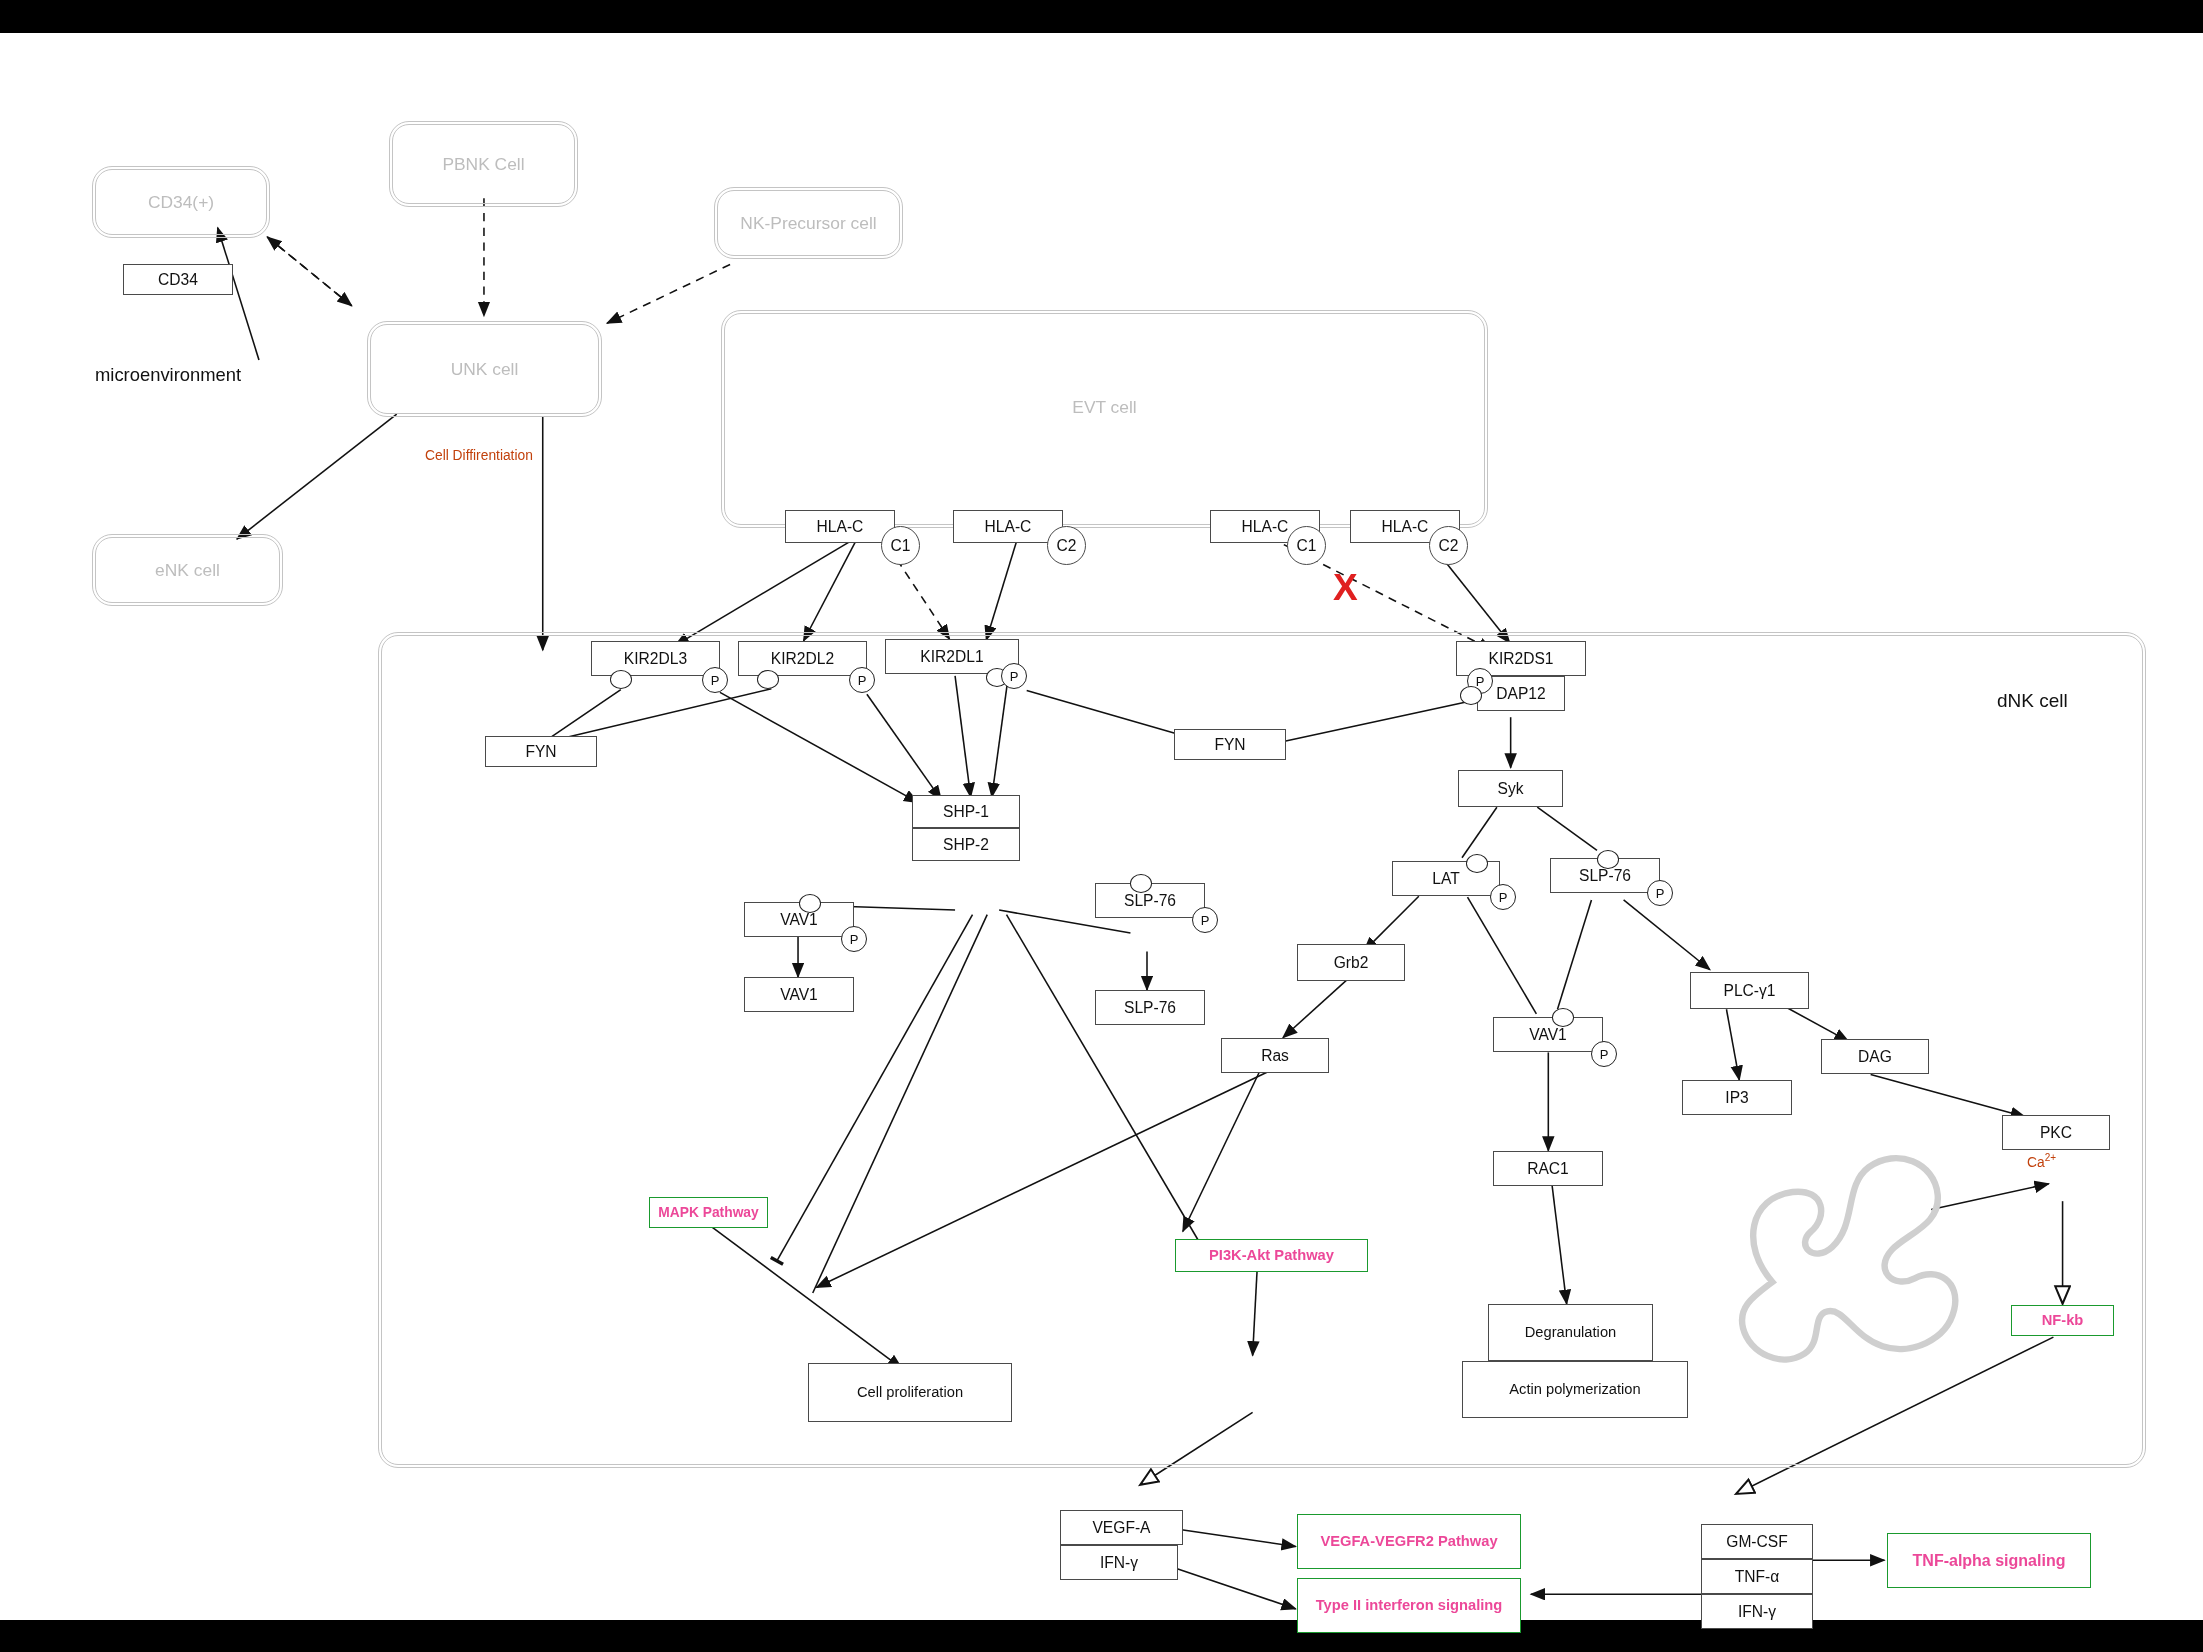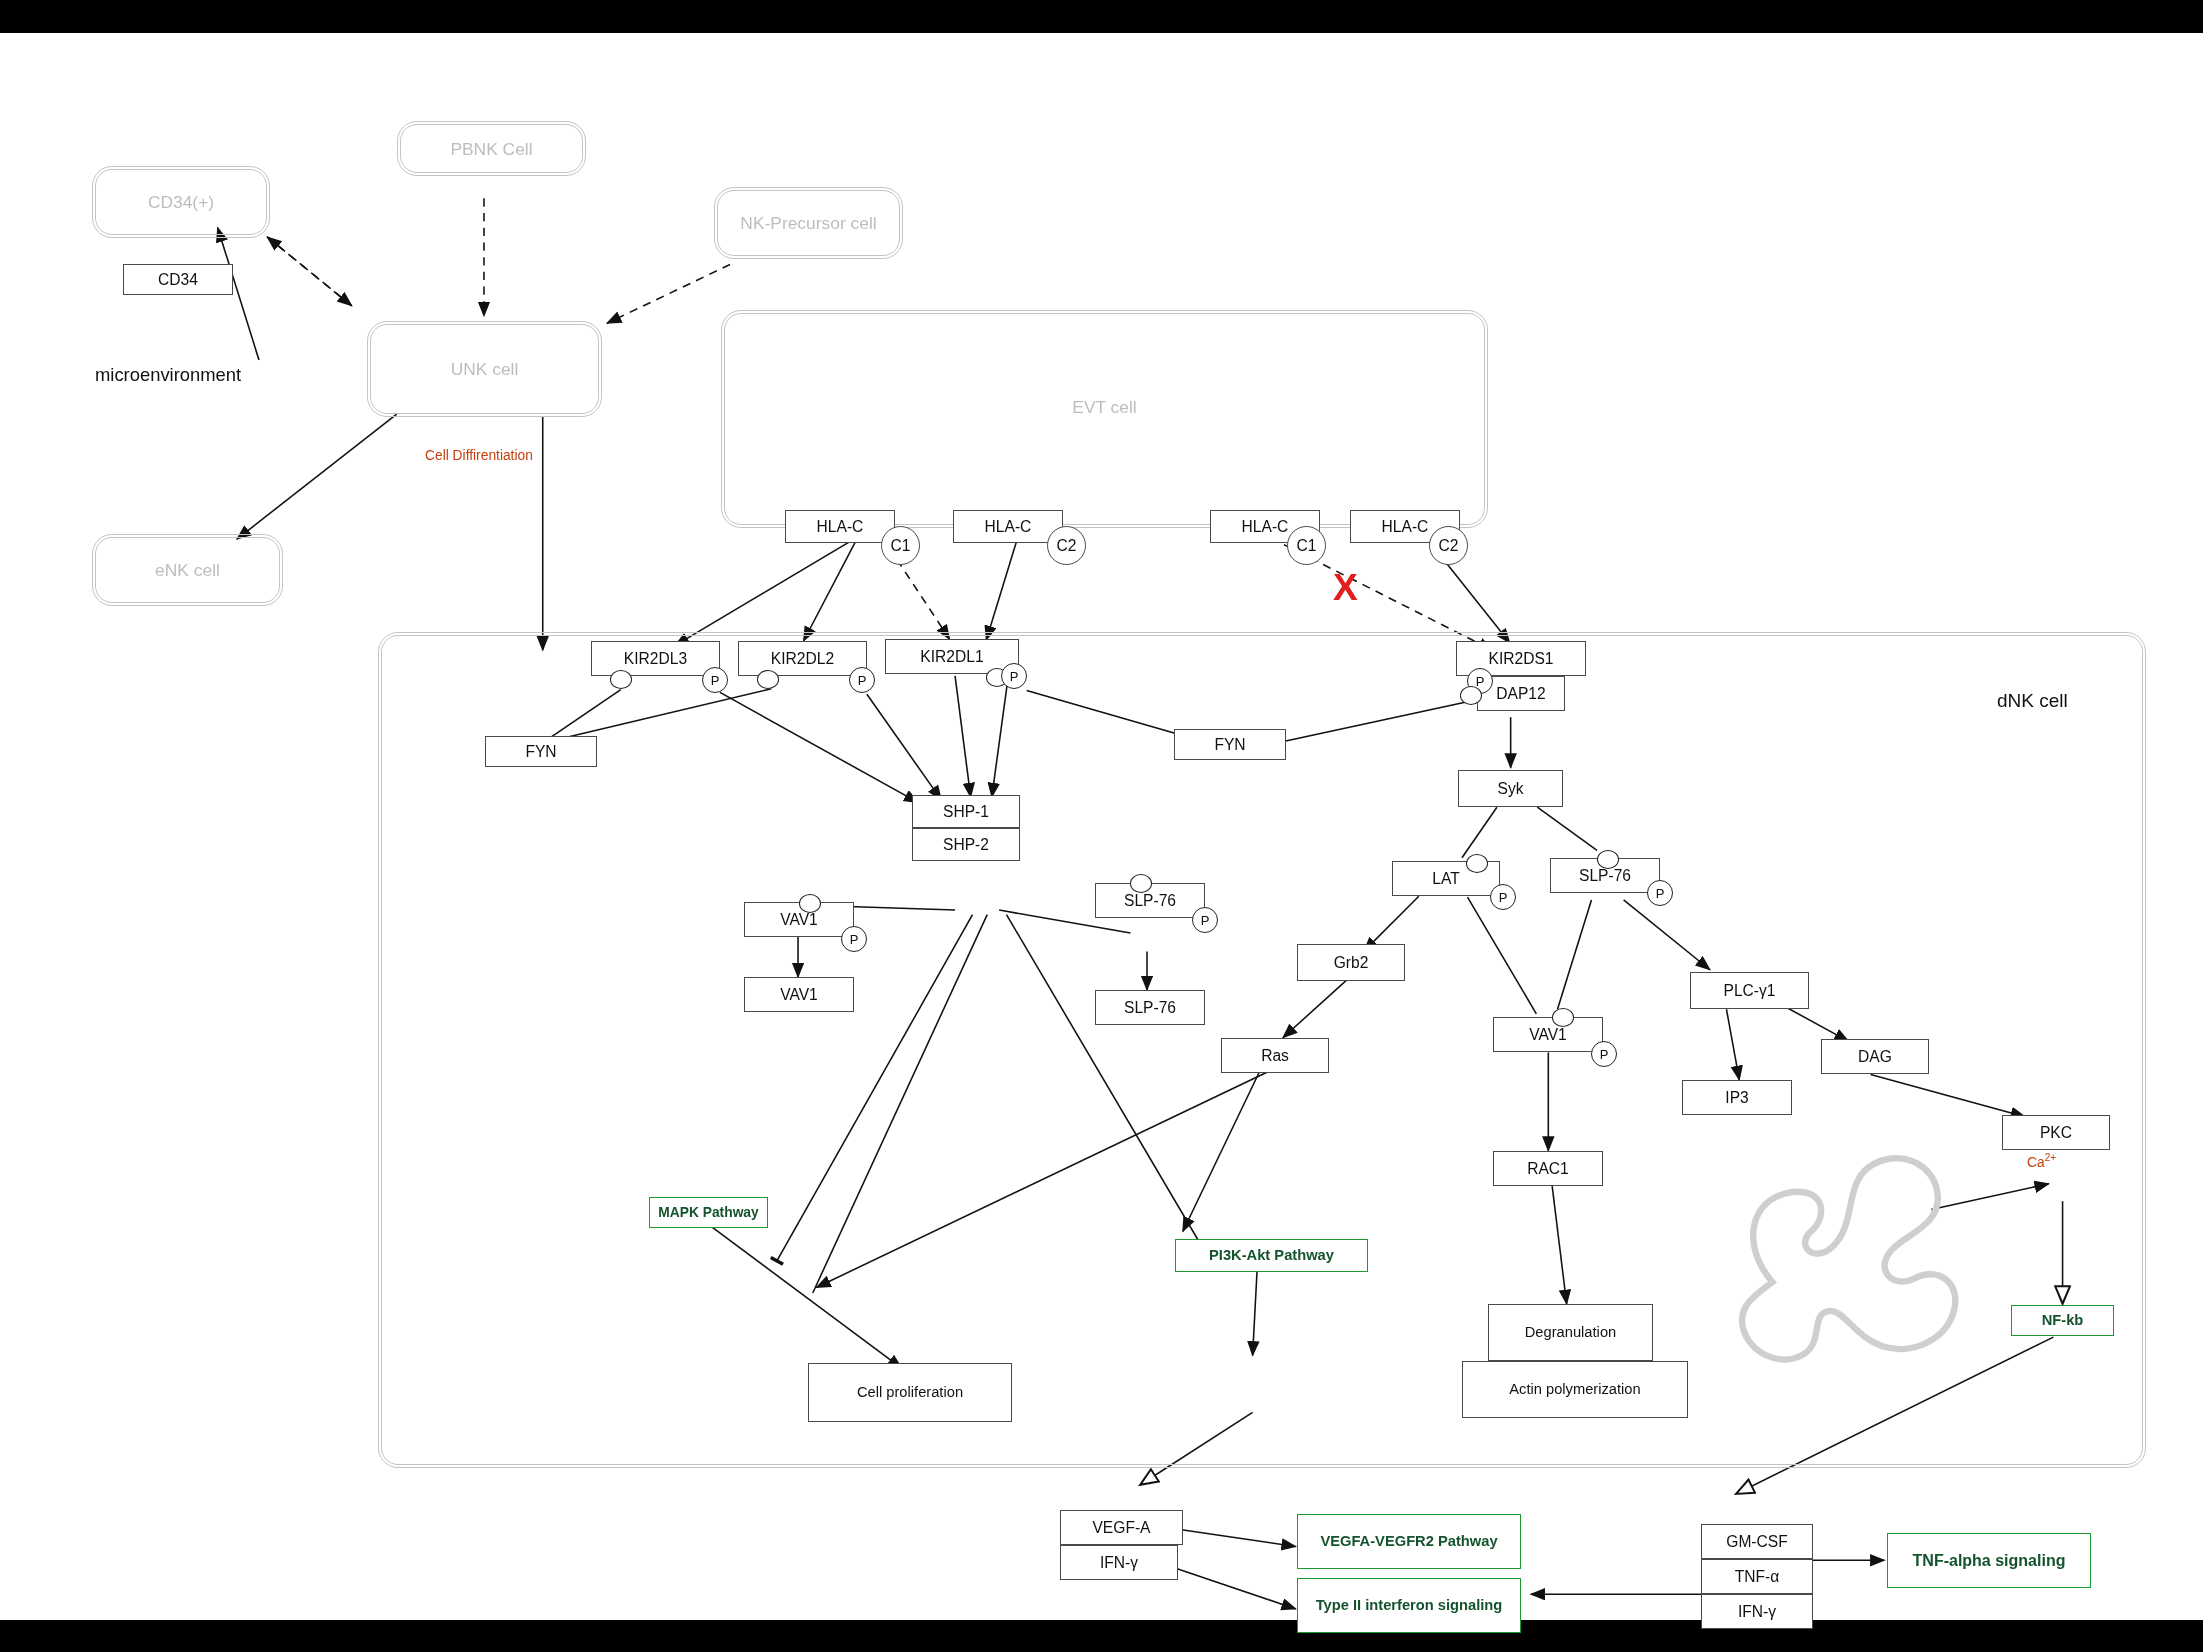--- a/index.html
+++ b/index.html
@@ -4,21 +4,21 @@
 <title>dNK cell signaling pathway</title>
 <style>
   html,body{margin:0;padding:0;background:#000;}
   #stage{position:relative;width:2204px;height:1653px;background:#000;
          font-family:"Liberation Sans",sans-serif;overflow:hidden;}
   #canvas{position:absolute;left:0;top:33px;width:2204px;height:1587px;background:#ffffff;}
   svg.layer{position:absolute;left:0;top:0;width:2204px;height:1587px;overflow:visible;}
   .node{position:absolute;box-sizing:border-box;background:#fff;border:1.5px solid #4a4a4a;
         display:flex;align-items:center;justify-content:center;
         font-size:15.6px;color:#111;text-align:center;line-height:1.1;z-index:5;}
-  .node.green{border:1.7px solid #1a9a2e;color:#14532d;font-weight:bold;}
+  .node.green{border:1.7px solid #1a9a2e;color:#ec4899;font-weight:bold;}
   .cell{position:absolute;box-sizing:border-box;border:4.6px double #c4c4c4;border-radius:20px;
         background:transparent;z-index:2;}
   .cell > .celllabel{position:absolute;left:0;right:0;top:50%;transform:translateY(-50%);
         text-align:center;font-size:17.4px;color:#bdbdbd;}
   .freetext{position:absolute;font-size:18.4px;color:#111;z-index:6;white-space:nowrap;}
   .smalltext{position:absolute;font-size:13.8px;color:#c2410c;z-index:6;white-space:nowrap;}
   .pbadge{position:absolute;width:24px;height:24px;border-radius:50%;border:1.4px solid #222;
       background:#fff;font-size:13px;color:#111;display:flex;align-items:center;justify-content:center;z-index:8;}
   .obadge{position:absolute;width:20px;height:16.5px;border-radius:50%;border:1.5px solid #222;
       background:#fff;z-index:8;}
@@ -153,21 +153,21 @@
 
       <path d="M1930,1360 C1895,1320 1905,1268 1952,1262 C1988,1258 1990,1290 1972,1305
                C1955,1320 1975,1340 1995,1322 C2022,1297 2008,1255 2035,1235
                C2065,1213 2107,1230 2110,1265 C2113,1298 2077,1307 2060,1325
                C2040,1347 2062,1368 2085,1356 C2110,1343 2135,1360 2128,1390
                C2120,1424 2080,1440 2050,1430 C2018,1419 2008,1388 1990,1392
                C1972,1396 1985,1425 1965,1438 C1940,1454 1905,1438 1898,1410
                C1892,1386 1912,1374 1930,1360 Z" fill="none" stroke="#cfcfcf" stroke-width="7"></path>
     </svg>
 
-    <div class="cell" style="left:389px;top:88px;width:189px;height:55px;margin-left:8px;">
+    <div class="cell" style="left:389px;top:88px;width:189px;height:86px;">
       <span class="celllabel">PBNK Cell</span>
     </div>
 
     <div class="cell" style="left:92px;top:133px;width:178px;height:72px;">
       <span class="celllabel">CD34(+)</span>
     </div>
 
     <div class="cell" style="left:714px;top:154px;width:189px;height:72px;padding-left:29px;">
       <span class="celllabel">NK-Precursor cell</span>
     </div>

